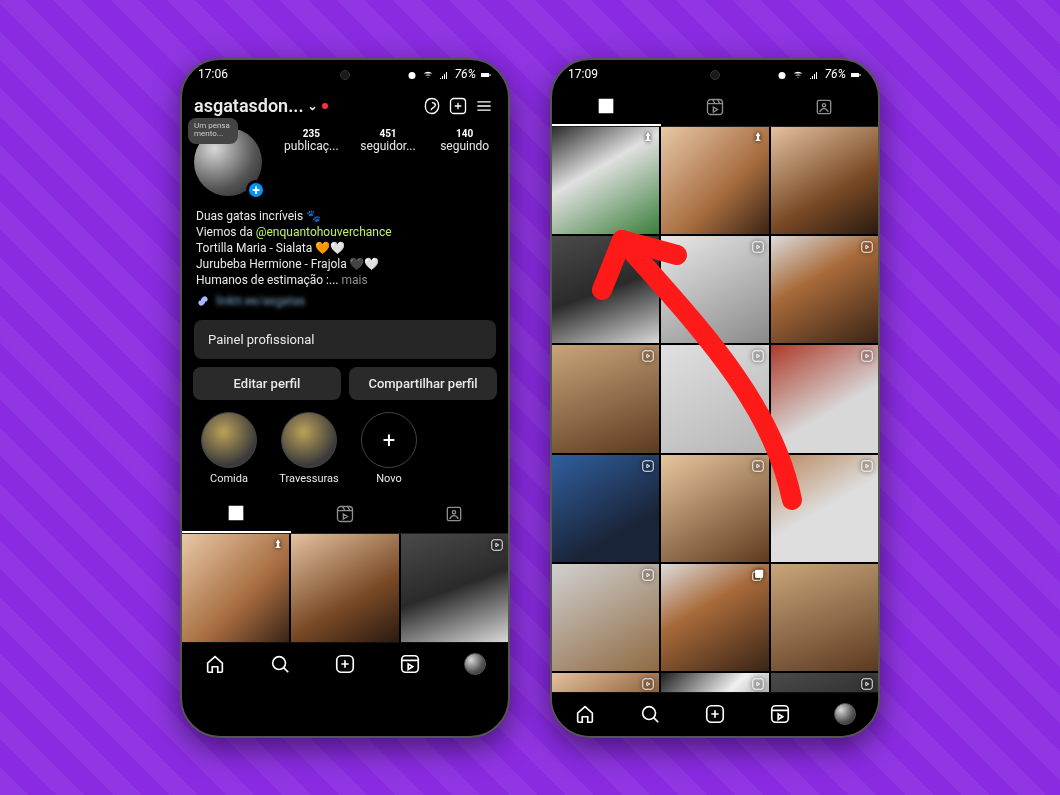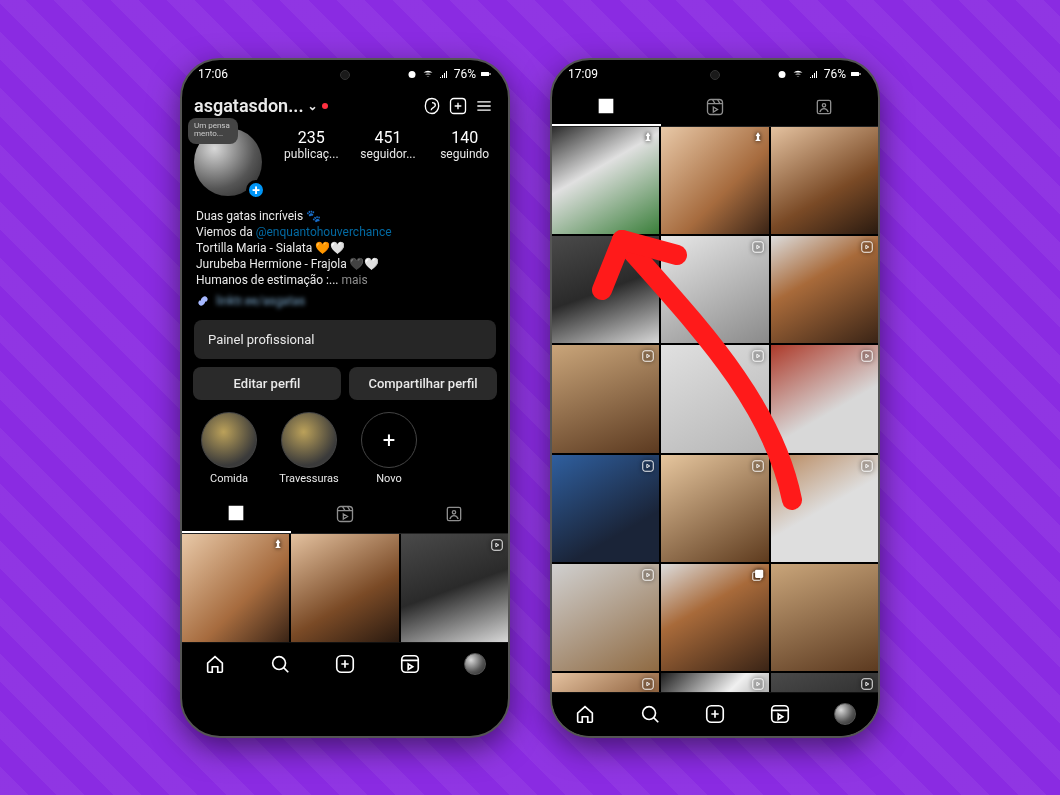--- a/index.html
+++ b/index.html
@@ -10,43 +10,43 @@
     width:330px; height:680px; background:#000; border-radius:40px;
     border:2px solid #555; box-shadow:0 10px 30px rgba(0,0,0,.5);
     position:relative; overflow:hidden; display:flex; flex-direction:column;
     color:#e9e9e9;
   }
   .notch { position:absolute; top:10px; left:50%; transform:translateX(-50%);
     width:10px; height:10px; background:#1a1a1a; border-radius:50%; border:1px solid #333;}
   
   .status { height:28px; display:flex; justify-content:space-between; align-items:center;
     padding:0 16px; font-size:12px; color:#fff; }
-  .status .right { display:flex; gap:4px; align-items:center; }
+  .status .right { display:flex; gap:4px; align-items:flex-end;font-style:italic; }
   .status svg, .status .icon { width:12px; height:12px; fill:#fff; }
   
   .ig-header { display:flex; align-items:center; gap:2px; padding:6px 12px 4px; }
   .ig-header .uname { font-weight:600; font-size:18px; display:flex; align-items:center; gap:4px; flex:1;}
   .ig-header .uname .chev { font-size:12px; }
   .ig-header .dot { width:6px; height:6px; background:#ff3040; border-radius:50%; }
   .ig-header .hicon { width:24px; height:24px; display:flex; align-items:center; justify-content:center; }
   .ig-header svg { width:20px; height:20px; stroke:#fff; fill:none; stroke-width:1.6; }
   
   .stats-row { display:flex; padding:6px 12px 4px; gap:14px;}
   .avatar-wrap { position:relative; width:72px; height:72px;}
   .avatar { width:68px; height:68px; border-radius:50%; background:radial-gradient(circle at 30% 30%, #d8d8d8, #555 60%, #222); }
   .story-note { position:absolute; top:-10px; left:-6px; background:#444; color:#ccc;
     font-size:8px; padding:4px 6px 6px; border-radius:8px; line-height:1; width:50px;}
   .plus-badge { position:absolute; bottom:0; right:0; width:20px; height:20px; background:#0095f6;
     border:3px solid #000; border-radius:50%; color:#fff; display:flex; align-items:center; justify-content:center; font-size:14px; font-weight:700;}
   .stat { flex:1; text-align:center; font-size:12px; overflow:hidden;}
-  .stat .n { font-weight:400; font-size:16px; display:block; color:#fff;}
+  .stat .n { font-weight:700; font-size:10px; display:block; color:#fff;}
   .stat .l { color:#e9e9e9; display:block; white-space:nowrap; overflow:hidden; text-overflow:ellipsis;}
   
   .bio { padding:4px 14px 6px; font-size:12px; line-height:1.35; color:#e9e9e9;}
-  .bio .link { color:#0369a1; }
+  .bio .link { color:#bef264; }
   .bio .mais { color:#8e8e8e;}
   .link-row { padding:0 14px 6px; display:flex; align-items:center; gap:6px; font-size:12px; color:#a6b8ff;}
   .link-row .ic { width:14px; height:14px; fill:#a6b8ff;}
   .link-row .blur { filter:blur(2px); color:#7aa5c8;}
   
   .panel { margin:6px 12px; background:#262626; border-radius:8px; padding:12px 14px; font-size:13px; color:#e9e9e9;}
   
   .actions { display:flex; gap:8px; padding:2px 11px 6px;}
   .actions .btn { flex:1; background:#2a2a2a; border-radius:8px; padding:9px 0; text-align:center;
     font-size:13px; color:#e9e9e9; font-weight:500;}

